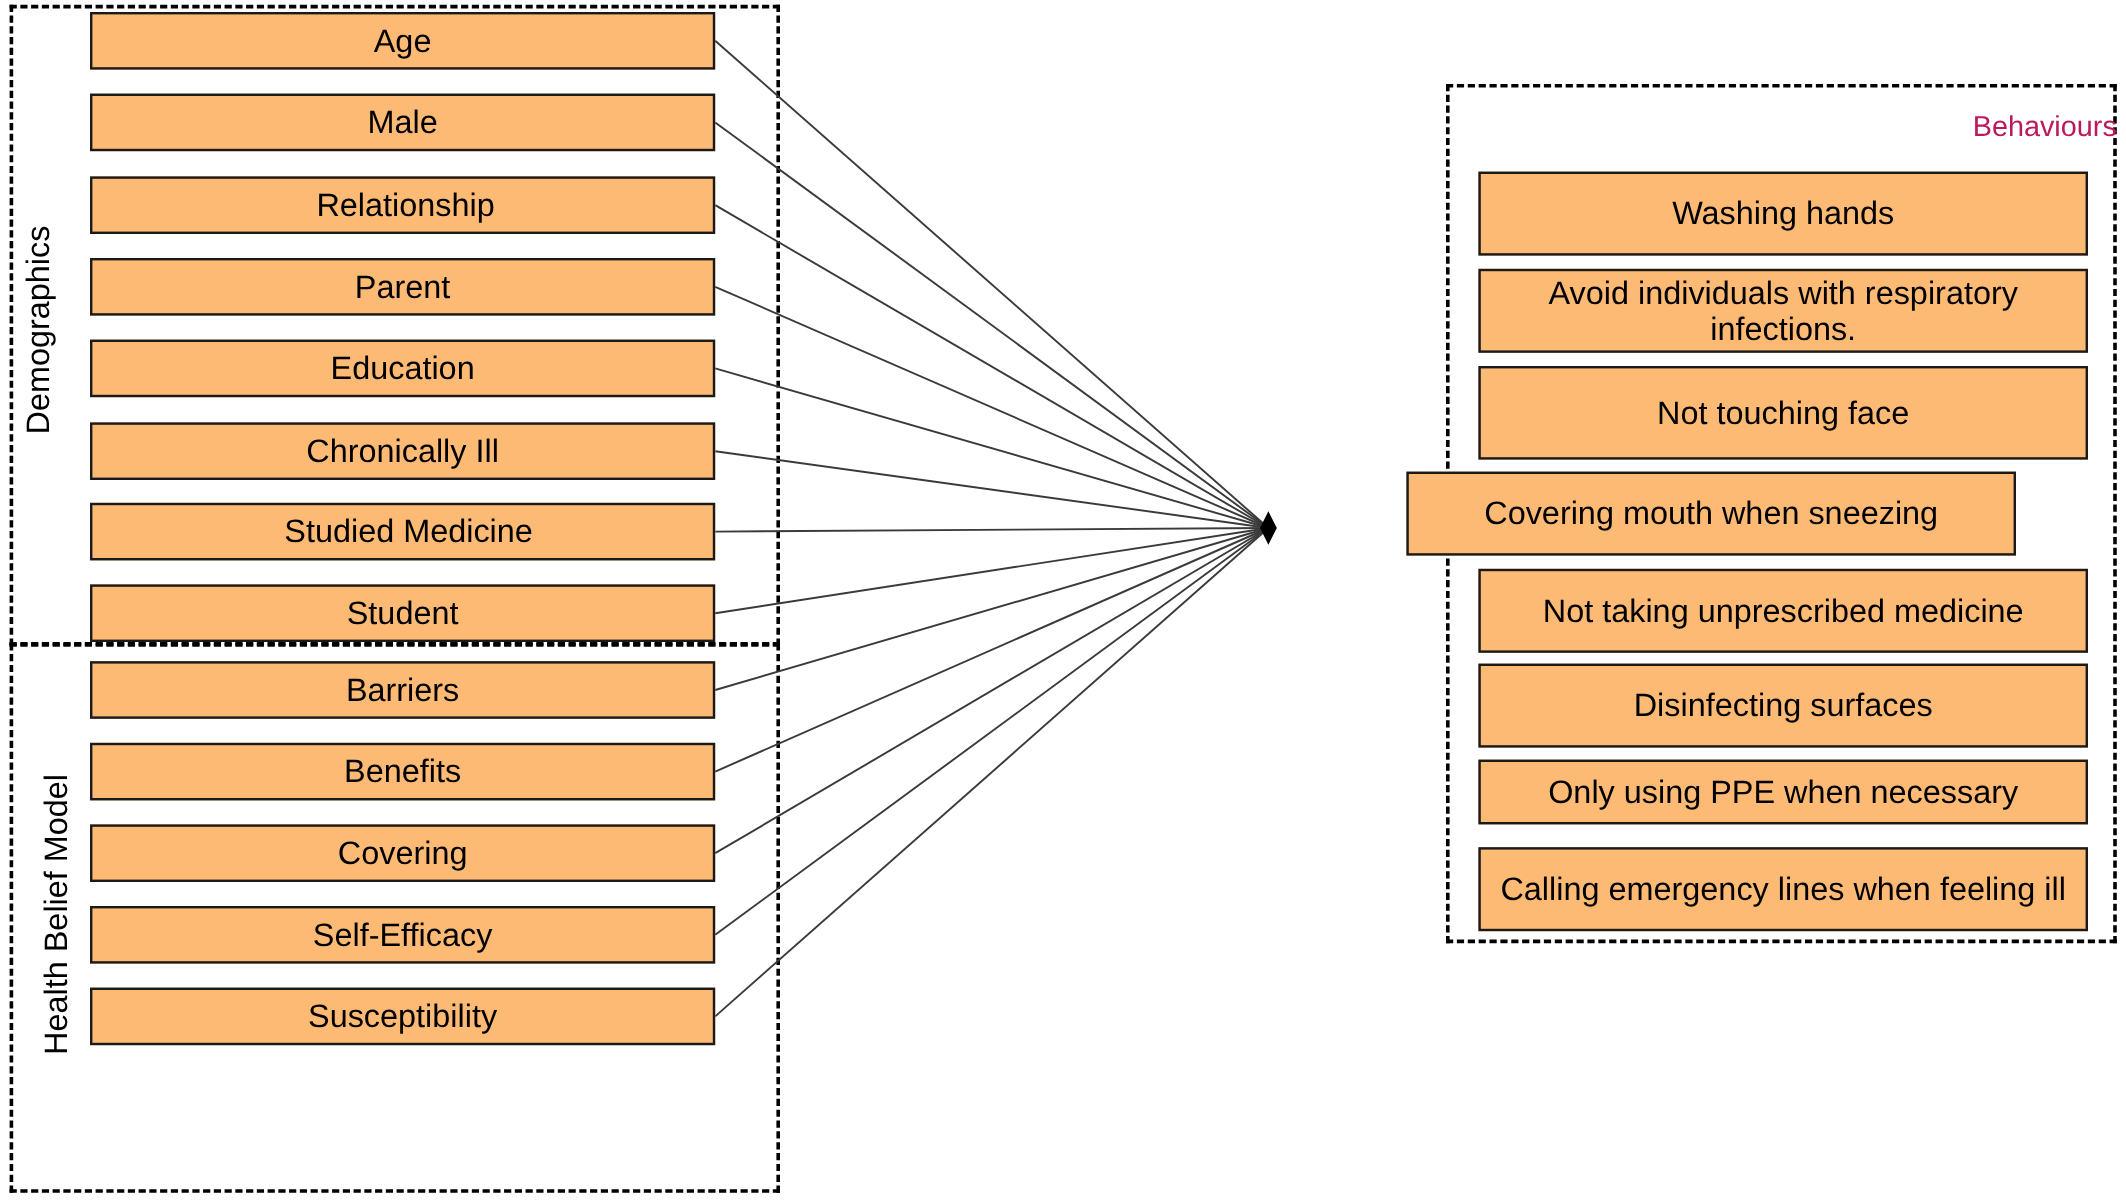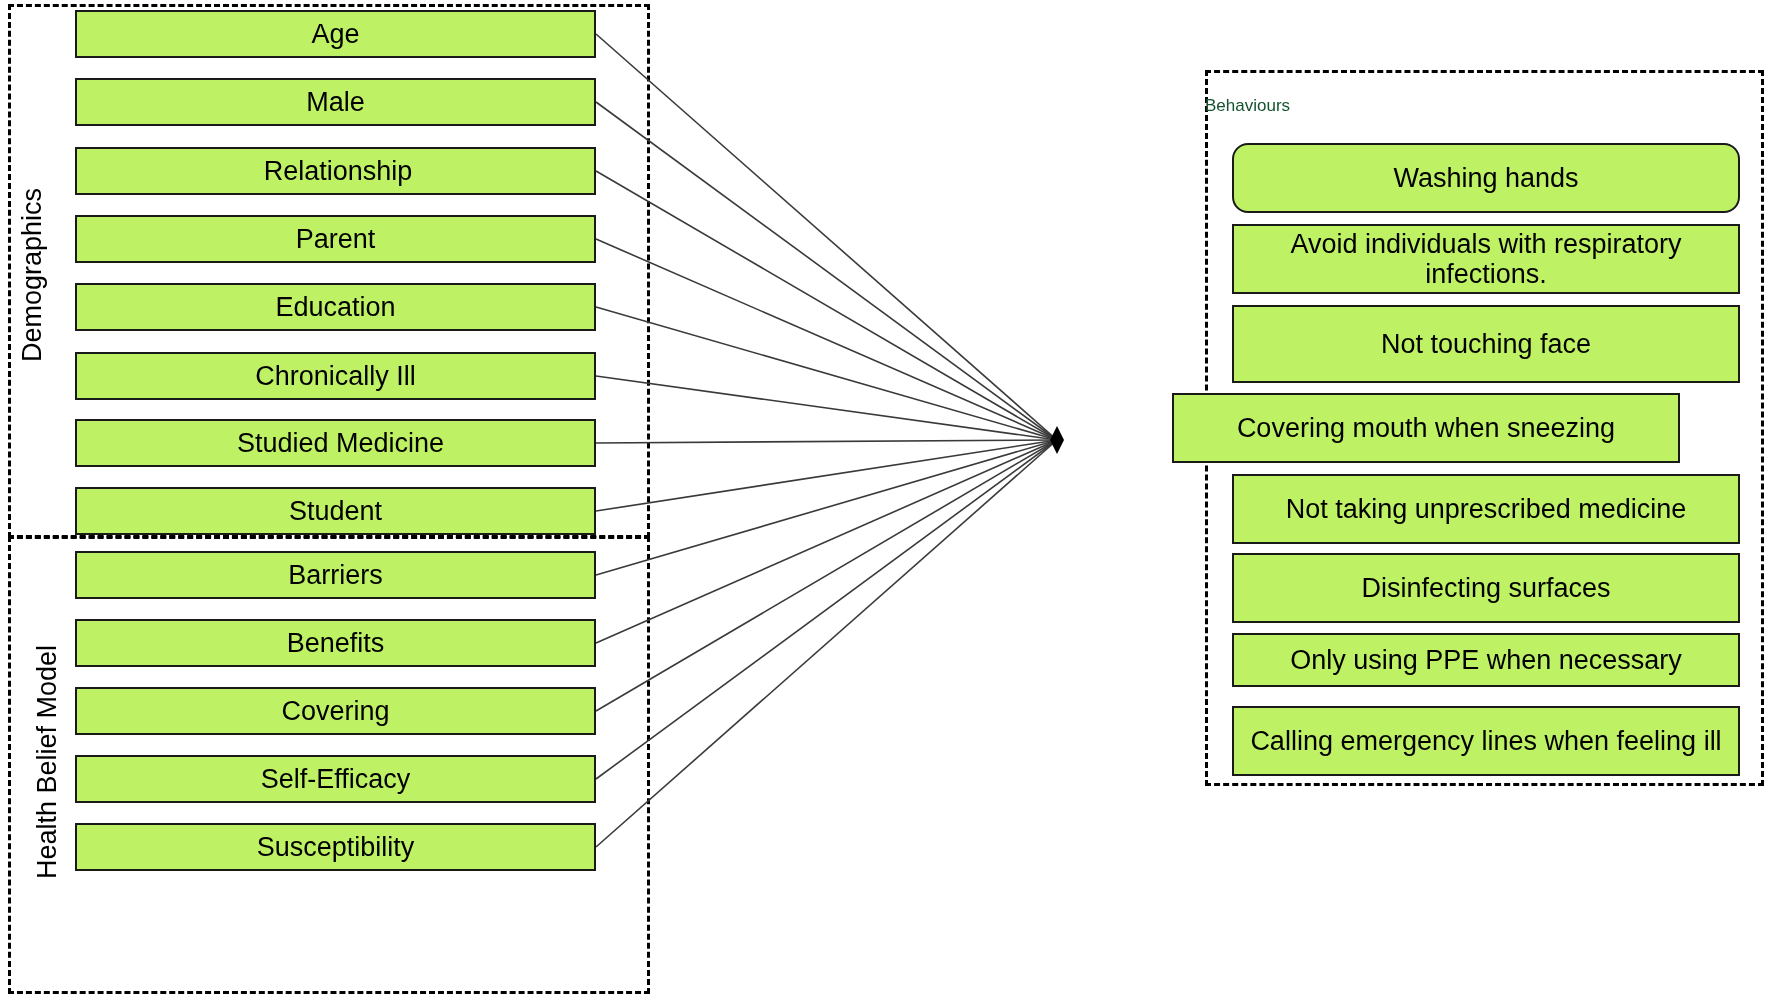--- a/index.html
+++ b/index.html
@@ -65,37 +65,37 @@
   #hbm-label {
     left: -69px;
     top: 745px;
     width: 240px;
     height: 34px;
   }
 
   
   .panel-title {
     position: absolute;
-    font-size: 17px;
-    text-align: left;
-    color: #14532d;
+    font-size: 24px;
+    text-align: right;
+    color: #be185d;
   }
   #behaviours-title {
     left: 1205px;
     top: 88px;
     width: 559px;
     height: 36px;
     line-height: 36px;
   }
 
   
   .node-box {
     position: absolute;
     border: 2.5px solid #1a1a1a;
-    background: #bef264;
+    background: #fdba74;
     box-sizing: border-box;
     display: flex;
     align-items: center;
     justify-content: center;
     text-align: center;
     font-size: 27px;
     line-height: 1.12;
     color: #000000;
     padding: 2px 6px;
   }
@@ -193,21 +193,21 @@
         <span>Covering</span>
       </div>
       <div class="node-box left-box" style="left: 75px; top: 755px; width: 521px; height: 48px;">
         <span>Self-Efficacy</span>
       </div>
       <div class="node-box left-box" style="left: 75px; top: 823px; width: 521px; height: 48px;">
         <span>Susceptibility</span>
       </div>
     </div>
   <div id="right-nodes">
-      <div class="node-box right-box" style="left: 1232px; top: 143px; width: 508px; height: 70px; border-radius: 16px;">
+      <div class="node-box right-box" style="left: 1232px; top: 143px; width: 508px; height: 70px;">
         <span>Washing hands</span>
       </div>
       <div class="node-box right-box" style="left: 1232px; top: 224px; width: 508px; height: 70px;">
         <span>Avoid individuals with respiratory infections.</span>
       </div>
       <div class="node-box right-box" style="left: 1232px; top: 305px; width: 508px; height: 78px;">
         <span>Not touching face</span>
       </div>
       <div class="node-box right-box" style="left: 1172px; top: 393px; width: 508px; height: 70px;">
         <span>Covering mouth when sneezing</span>

